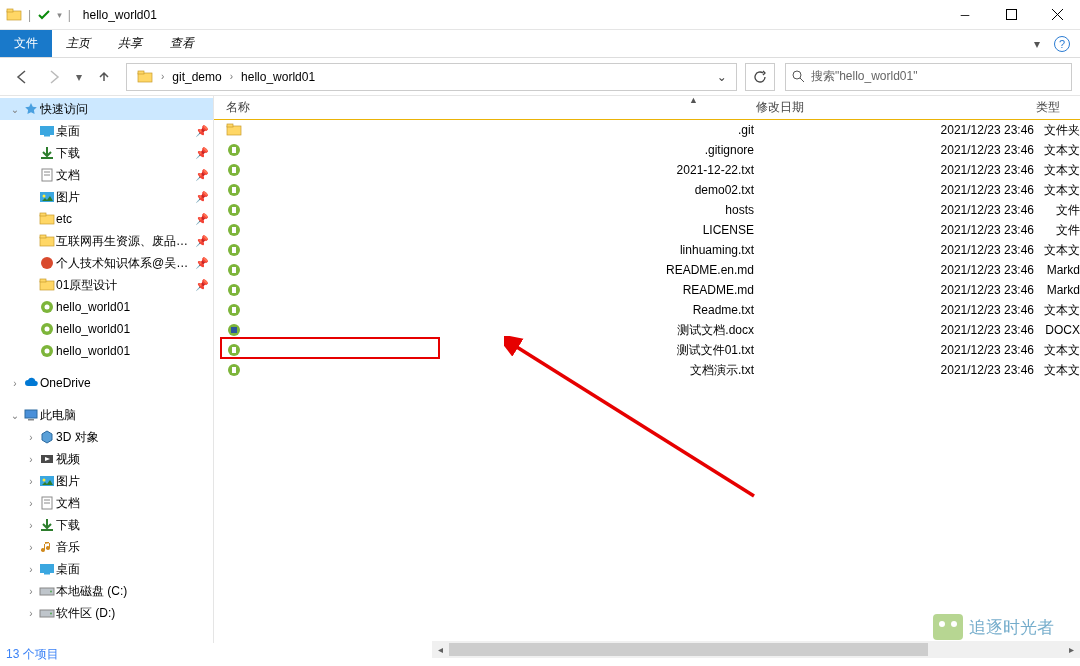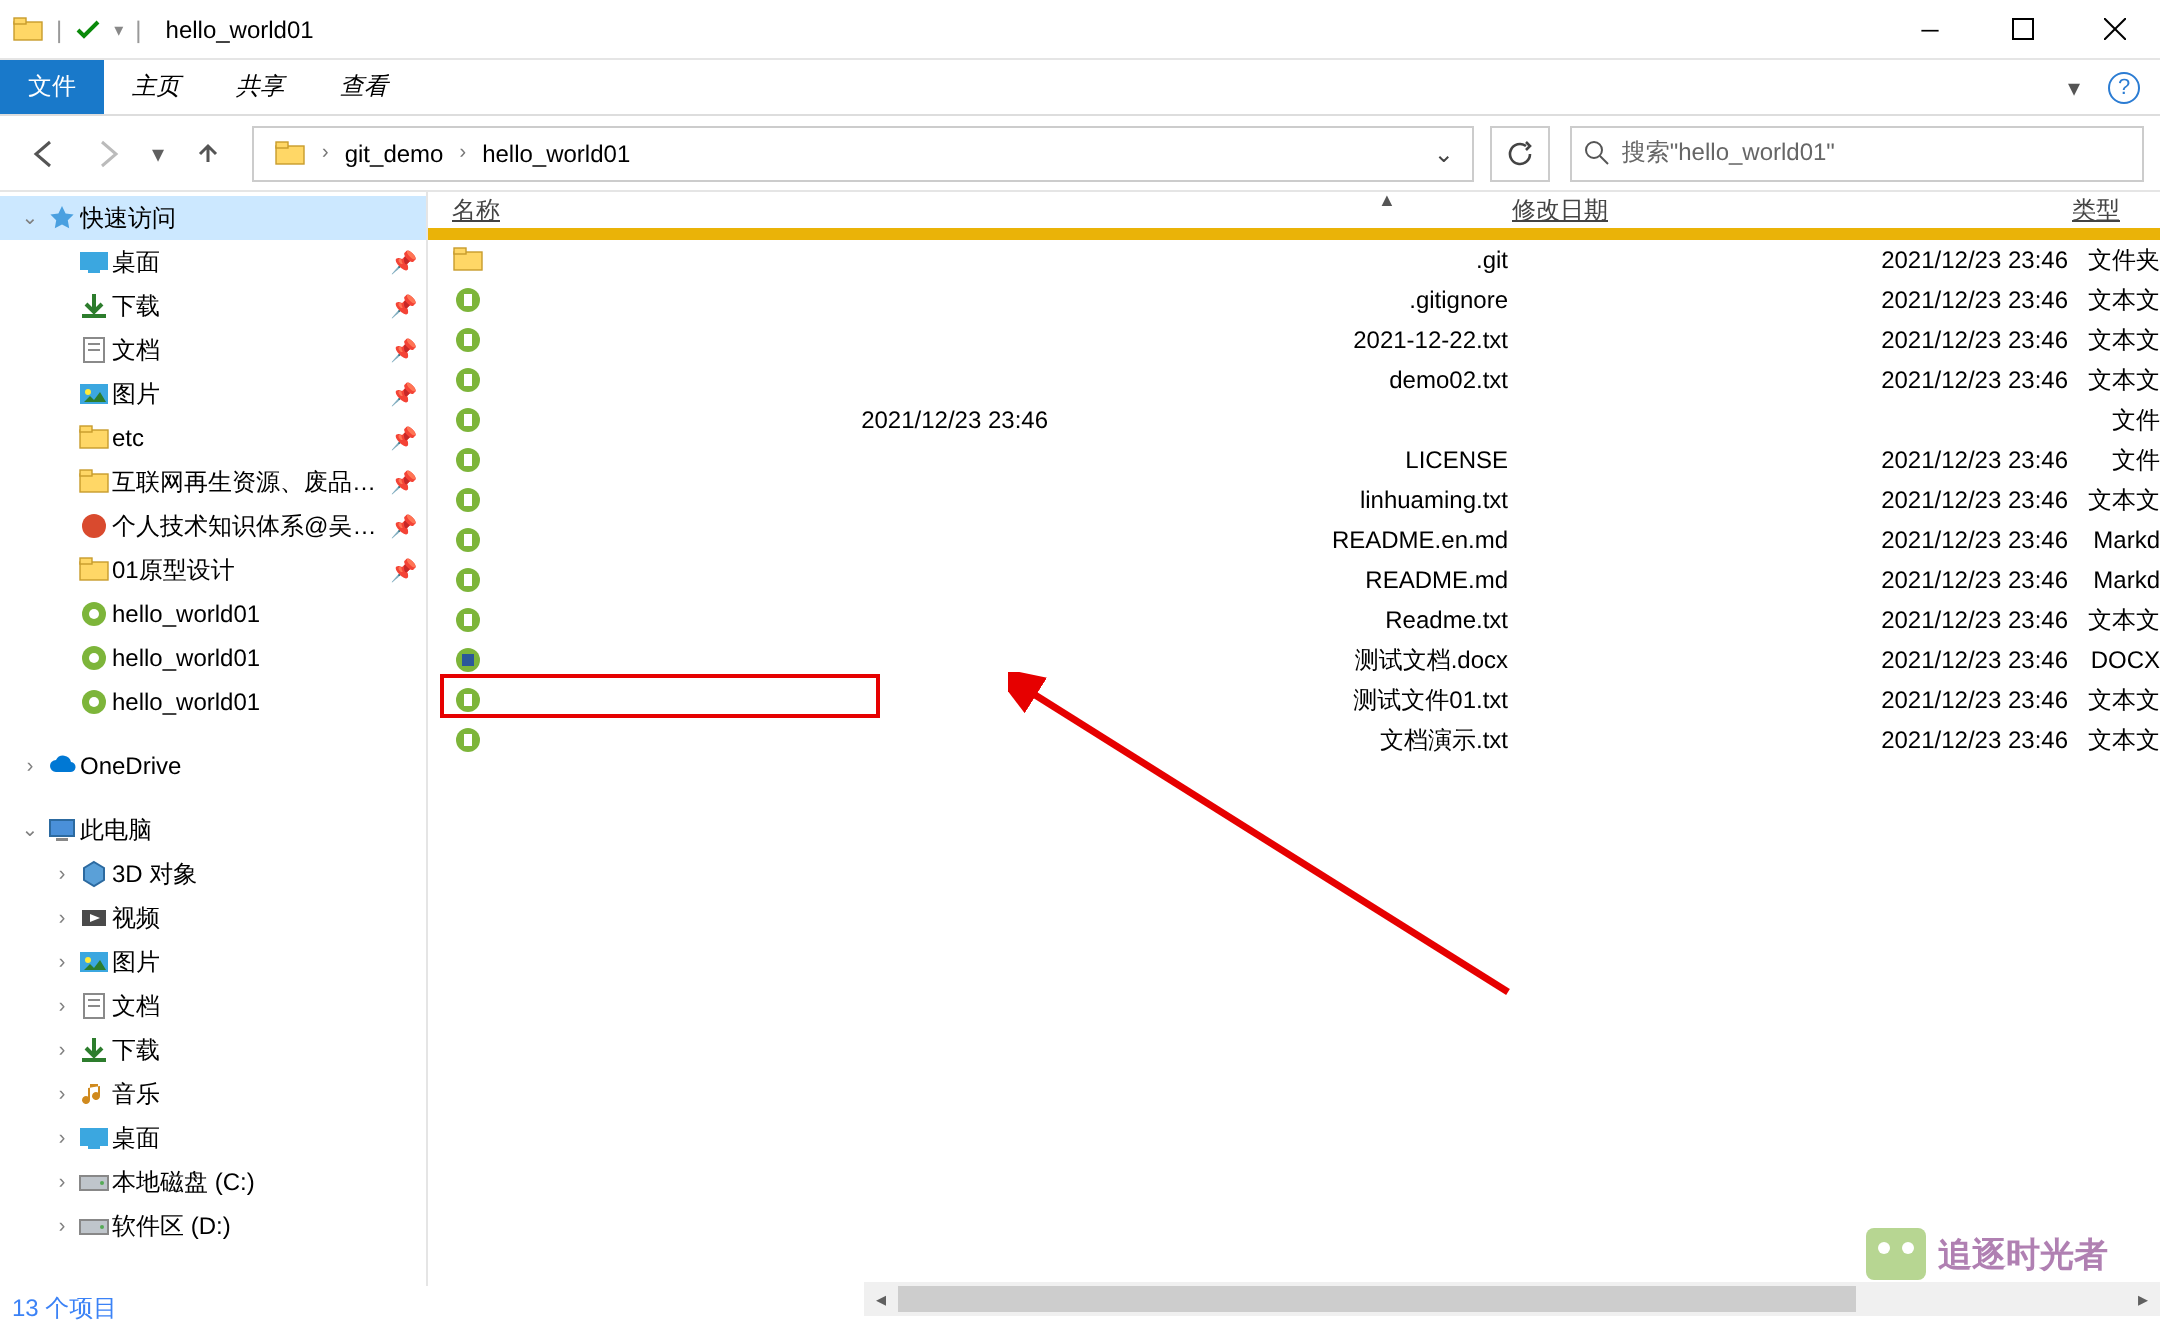--- a/index.html
+++ b/index.html
@@ -39,21 +39,21 @@
 .nav-item .exp { width:14px; text-align:center; color:#808080; font-size:10px;}
 .nav-item .ic { width:18px; display:flex; align-items:center; justify-content:center;}
 .nav-item .lbl { flex:1; overflow:hidden; text-overflow:ellipsis;}
 .nav-item .pin { width:18px; color:#808080; font-size:11px;}
 .nav-item.sel { background:#cce8ff;}
 .nav-item.d1{ padding-left:8px;} .nav-item.d2{ padding-left:24px;}
 .nav-spacer{ height:10px;}
 
 
 .content { flex:1; position:relative; overflow:hidden;}
-.cols { display:flex; height:24px; border-bottom:6px solid #eab308; color:#444; font-size:12px;text-decoration:underline; }
+.cols { display:flex; height:24px; border-bottom:1px solid #eab308; color:#444; font-size:12px; }
 .col { display:flex; align-items:center; padding-left:12px; border-right:1px solid transparent;}
 .col-name{ width:530px;} .col-date{ width:280px;} .col-type{ flex:1;}
 .sortup{ position:absolute; left:475px; top:-1px; font-size:9px; color:#555;}
 .rows { overflow:auto; height:520px;}
 .row { display:flex; height:20px; align-items:center; padding-left:10px;text-align:right;}
 .row .ficon{ width:20px; display:flex; align-items:center; justify-content:center;}
 .row .fname{ width:510px; padding-left:2px;}
 .row .fdate{ width:280px;}
 .row .ftype{ flex:1;}
 .highlight{ position:absolute; border:2px solid #e60000; pointer-events:none;}
@@ -64,21 +64,21 @@
 .hs-l{left:0;} .hs-r{right:0;}
 
 
 .status { position:absolute; left:0; bottom:0; height:23px; width:214px; display:flex; align-items:center; padding-left:6px; color:#3b82f6; font-size:12px; background:#fff;}
 
 
 .wmark { position:absolute; right:26px; bottom:26px; display:flex; align-items:center; opacity:0.55; gap:6px;}
 .wm-ic{ width:30px; height:26px; border-radius:4px; background:#7db53a; position:relative;}
 .wm-ic::before,.wm-ic::after{ content:''; position:absolute; width:6px; height:6px; background:#fff; border-radius:50%; top:7px;}
 .wm-ic::before{left:6px;} .wm-ic::after{right:6px;}
-.wm-txt{ color:#701a75; font-size:17px; font-weight:700;}
+.wm-txt{ color:#0369a1; font-size:17px; font-weight:400;}
 
 
 .arrow { position:absolute; pointer-events:none;}
 
 
 svg{ display:block;}
 </style>
 </head>
 <body>
 
@@ -471,20 +471,21 @@
           <span class="fdate">2021/12/23 23:46</span>
           <span class="ftype">文本文</span>
         </div>
         <div class="row">
           <span class="ficon">
             <svg width="16" height="16">
               <circle cx="8" cy="8" r="6" fill="#7db53a"></circle>
               <rect x="6" y="5" width="4" height="6" fill="#fff"></rect>
             </svg>
           </span>
+          <span class="fname">hosts</span>
           <span class="fdate">2021/12/23 23:46</span>
           <span class="ftype">文件</span>
         </div>
         <div class="row">
           <span class="ficon">
             <svg width="16" height="16">
               <circle cx="8" cy="8" r="6" fill="#7db53a"></circle>
               <rect x="6" y="5" width="4" height="6" fill="#fff"></rect>
             </svg>
           </span>

